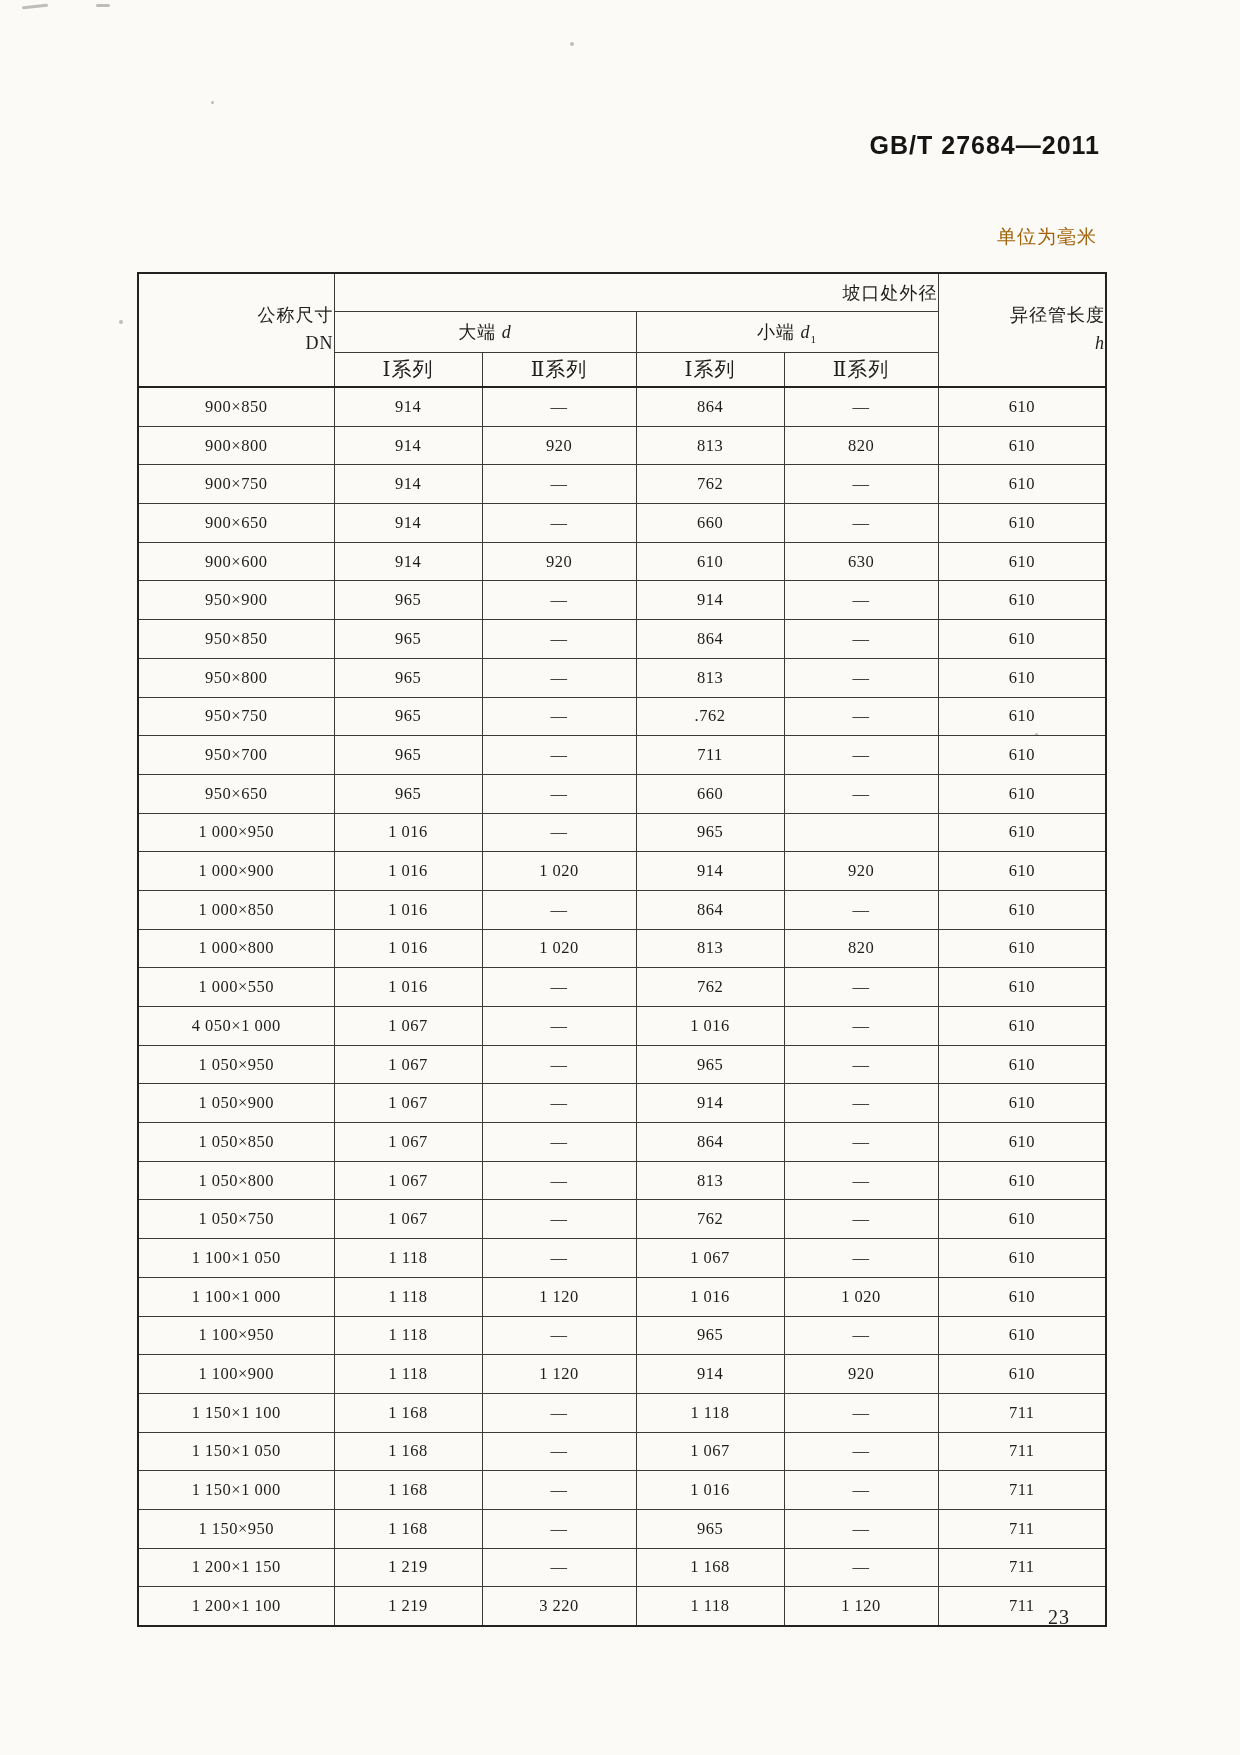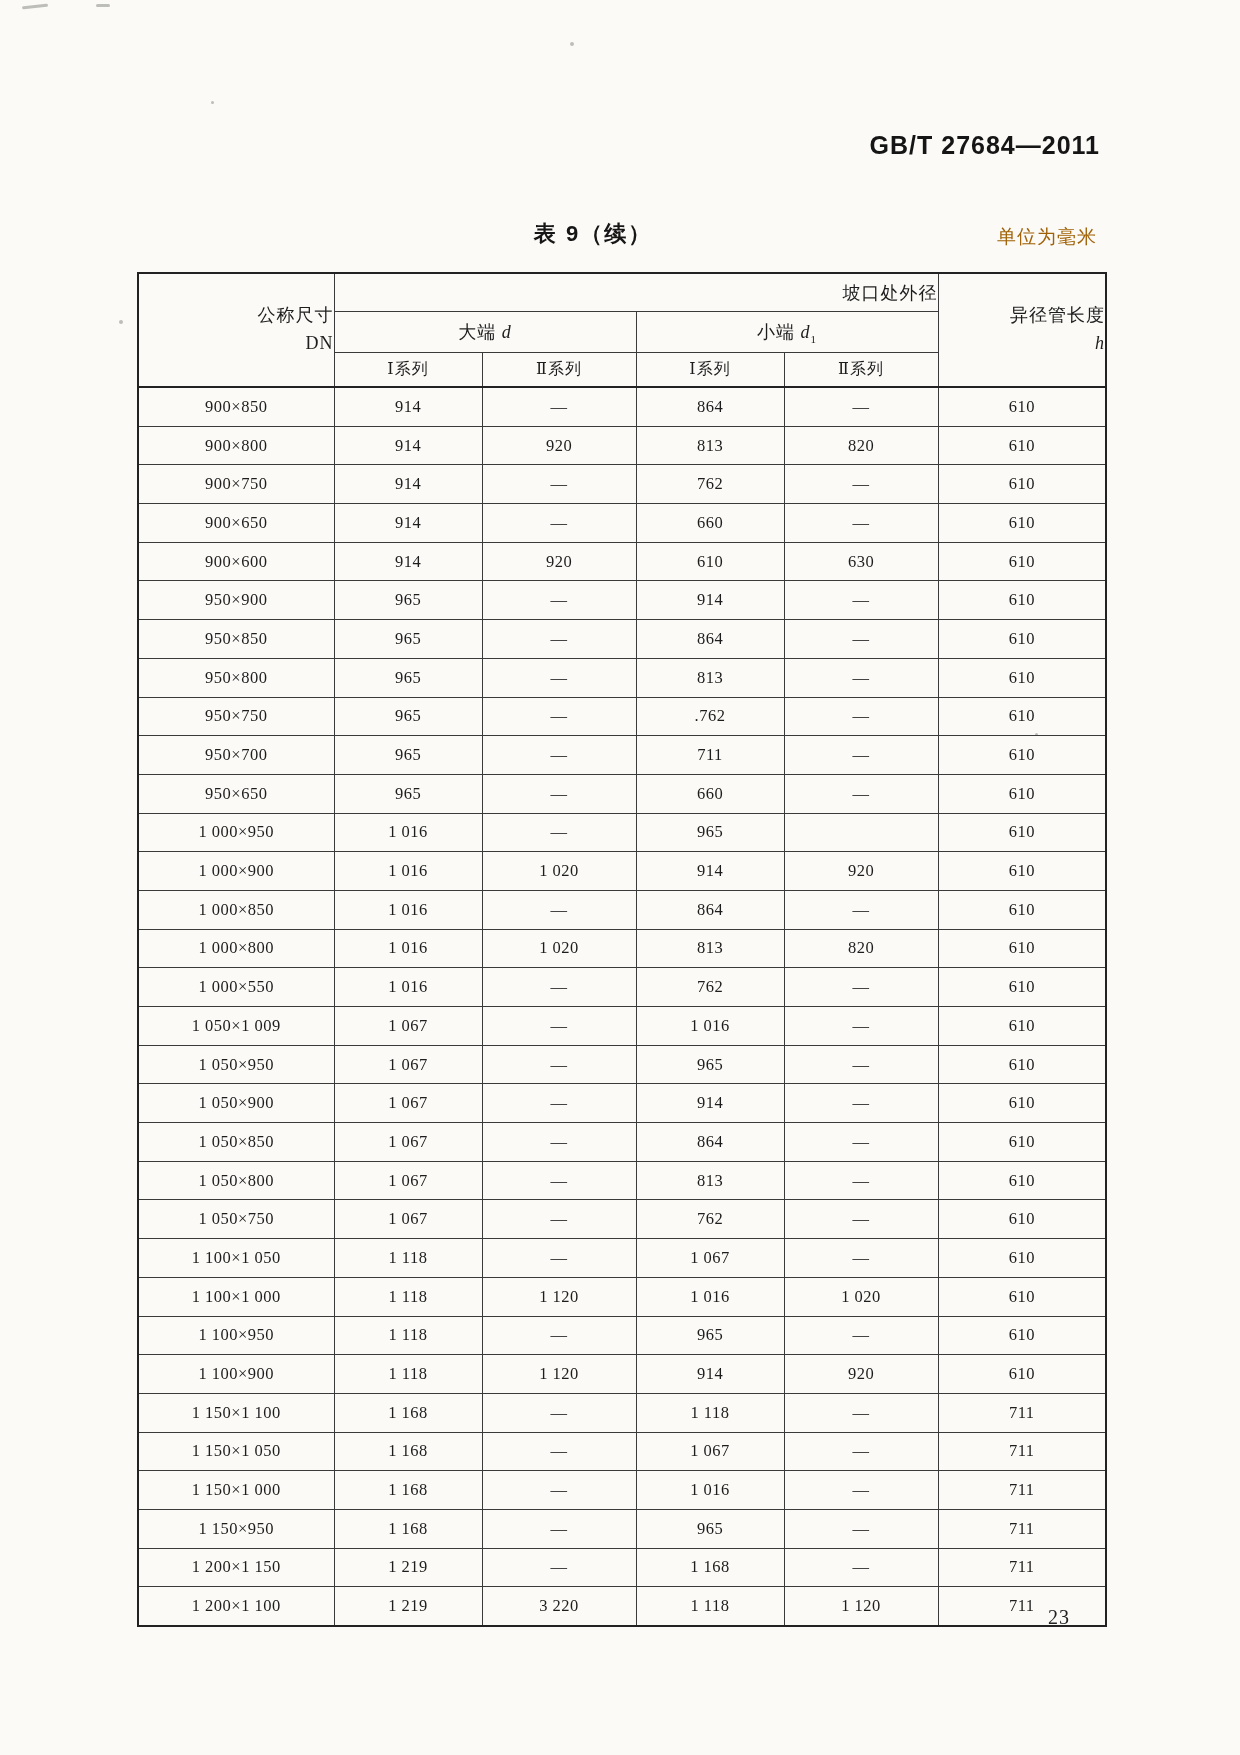--- a/index.html
+++ b/index.html
@@ -42,21 +42,21 @@
   }
   table.dim th,table.dim td{
     border:1px solid #3a3a3a;
     text-align:center;vertical-align:middle;
     font-weight:normal;color:#1d1d1d;
     padding:0;overflow:hidden;
   }
   table.dim{border:2.5px solid #222;}
   table.dim thead tr.r1 th{height:37px;font-size:18px;letter-spacing:1px;text-align:right;}
   table.dim thead tr.r2 th{height:40px;font-size:18px;letter-spacing:1px;}
-  table.dim thead tr.r3 th{height:33px;font-size:16px;letter-spacing:1px;}
+  table.dim thead tr.r3 th{height:33px;font-size:20px;letter-spacing:1px;}
   table.dim thead{border-bottom:2.5px solid #222;}
   table.dim td{height:37.7px;font-size:16.5px;letter-spacing:.5px;}
   .two-line div{line-height:1.55;}
   i.sym{font-family:"Liberation Serif",serif;font-style:italic;font-size:18px;}
   sub.sym-sub{font-size:11px;}
   .page-number{
     position:absolute;left:1048px;top:1606px;
     font-size:20px;color:#222;letter-spacing:1px;
   }
 </style>
@@ -67,21 +67,20 @@
 
   <span class="speck sp1"></span>
   <span class="speck sp2"></span>
   <span class="speck sp3"></span>
   <span class="speck sp4"></span>
   <span class="speck sp5"></span>
   <span class="speck sp6"></span>
 
   <div class="std-code">GB/T 27684—2011</div>
 
-  <div class="table-title">表 9（续）</div>
 
   <div class="unit-note">单位为毫米</div>
 
   <table class="dim">
     <colgroup>
       <col style="width:196px">
       <col style="width:148px">
       <col style="width:154px">
       <col style="width:148px">
       <col style="width:154px">
@@ -239,21 +238,21 @@
         </tr>
         <tr>
           <td>1 000×550</td>
           <td>1 016</td>
           <td>—</td>
           <td>762</td>
           <td>—</td>
           <td>610</td>
         </tr>
         <tr>
-          <td>1 050×1 009</td>
+          <td>4 050×1 000</td>
           <td>1 067</td>
           <td>—</td>
           <td>1 016</td>
           <td>—</td>
           <td>610</td>
         </tr>
         <tr>
           <td>1 050×950</td>
           <td>1 067</td>
           <td>—</td>

